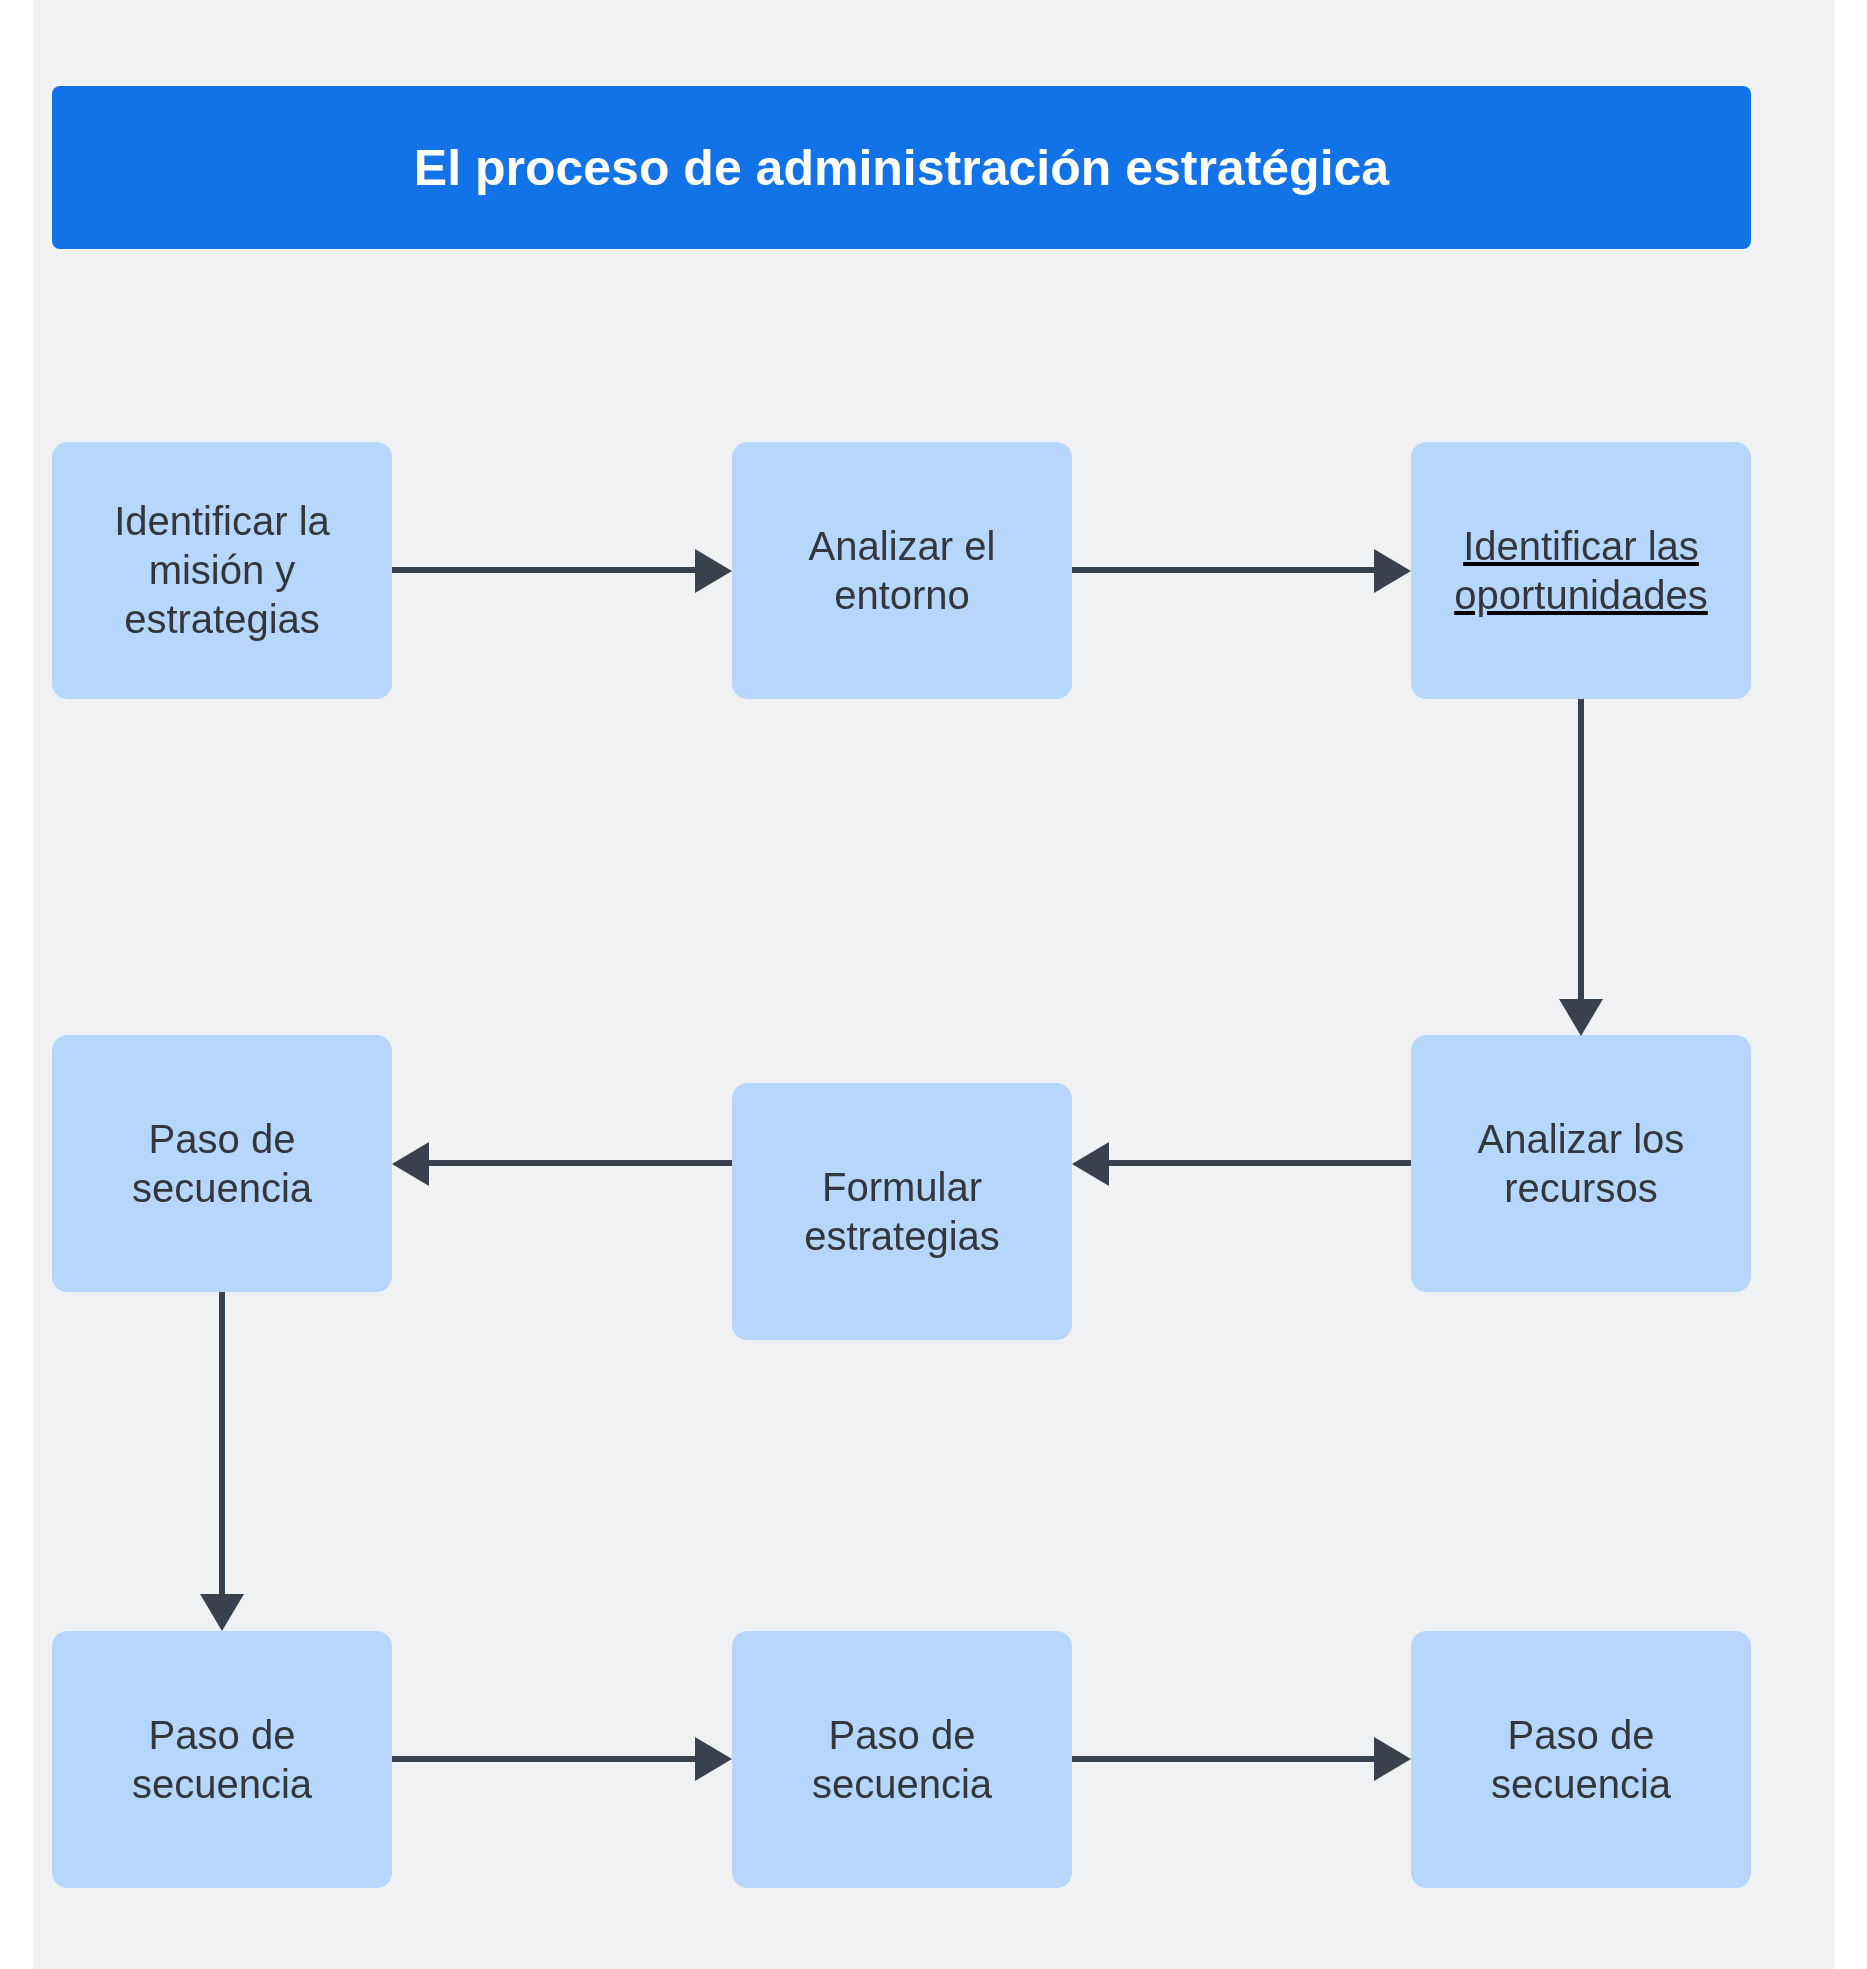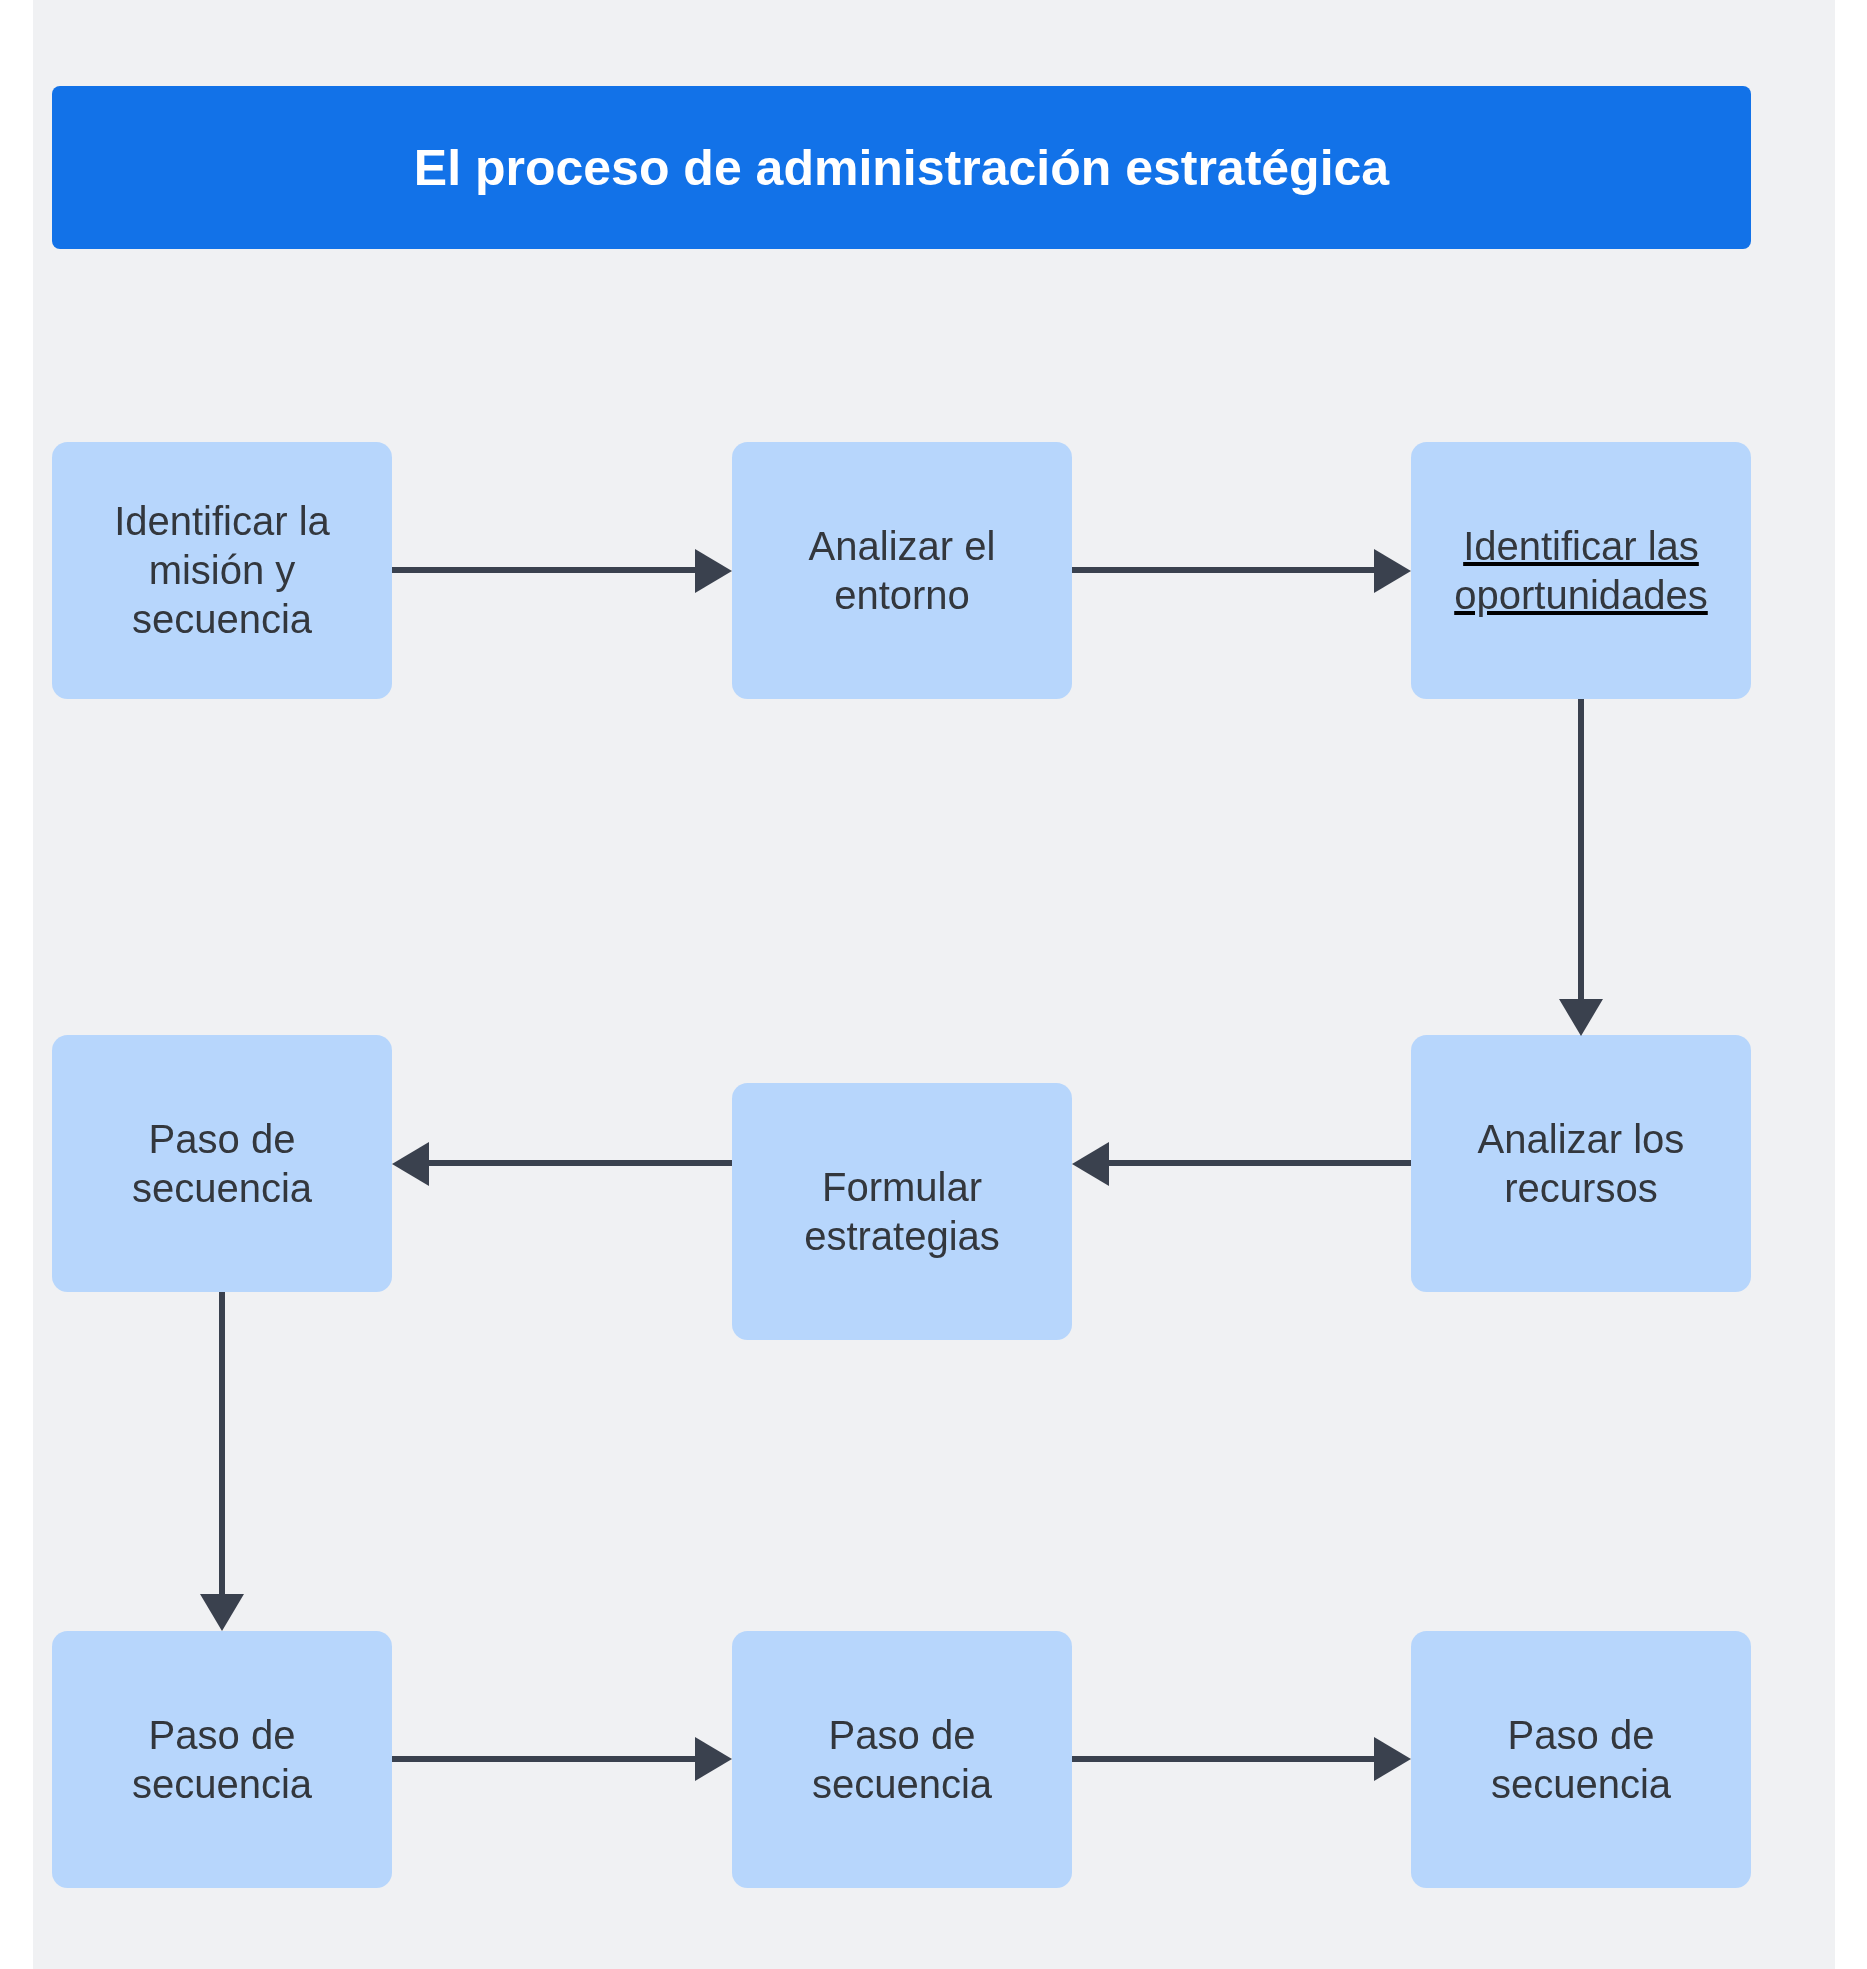--- a/index.html
+++ b/index.html
@@ -85,21 +85,21 @@
 <div class="page">
   <div class="canvas-bg"></div>
 
   <div class="title-bar">
     <span class="title-text">El proceso de administración estratégica</span>
   </div>
 
   <div class="node n1">
     <span class="node-label">Identificar la
 misión y
-secuencia</span>
+estrategias</span>
   </div>
   <div class="node n2">
     <span class="node-label">Analizar el
 entorno</span>
   </div>
   <div class="node n3">
     <span class="node-label">Identificar las
 oportunidades</span>
   </div>
 

